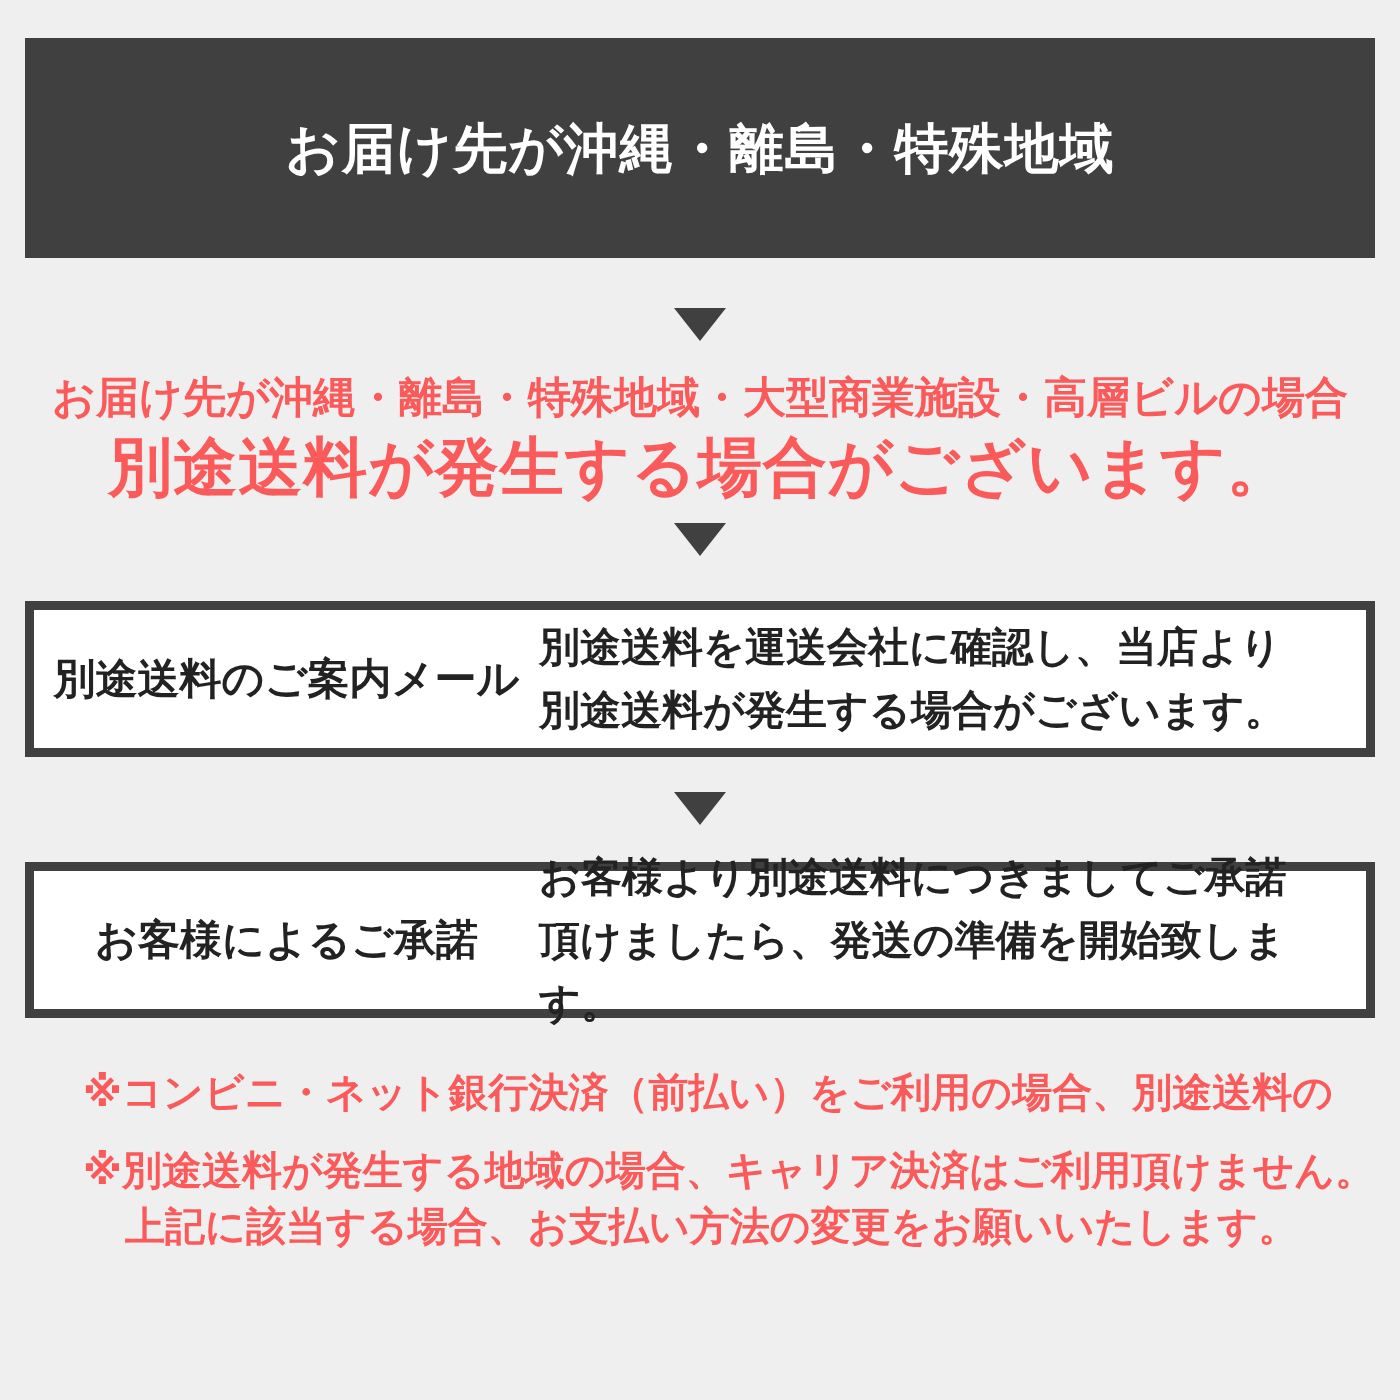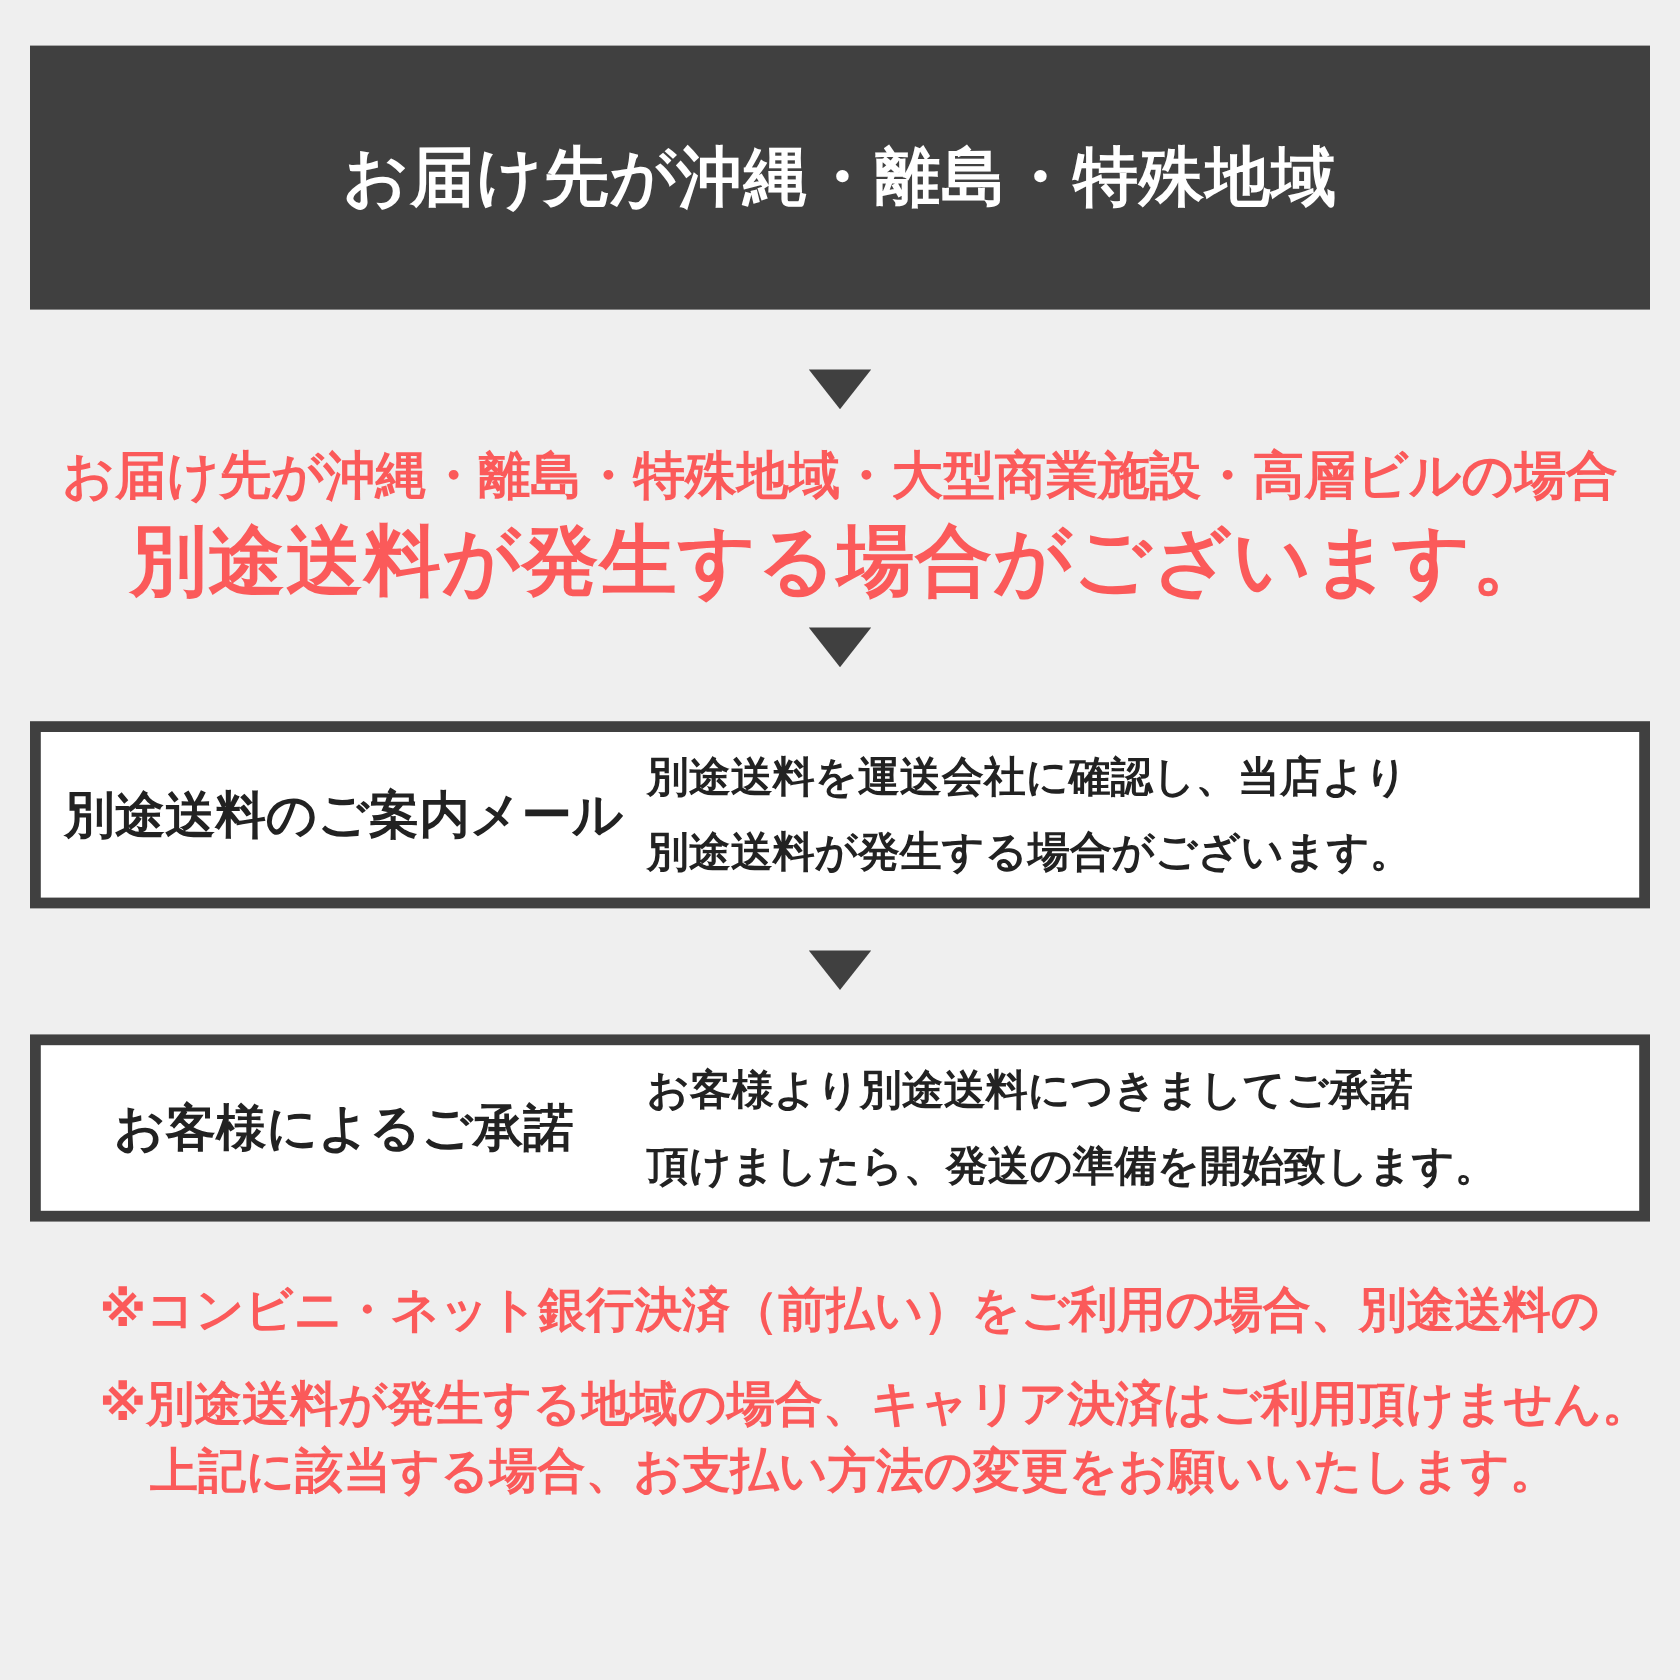--- a/index.html
+++ b/index.html
@@ -82,21 +82,21 @@
   .step-box-2 { margin-top: 37px; }
   .step-label {
     flex: 0 0 505px;
     text-align: center;
     font-size: 42px;
     line-height: 50px;
     color: #222;
   }
   .step-desc {
     flex: 1 1 auto;
-    font-size: 35px;
+    font-size: 41px;
     line-height: 63px;
     color: #222;
     padding-right: 10px;
   }
   
   .note {
     color: var(--red);
     font-size: 40px;
     line-height: 56px;
     margin-left: 58px;

